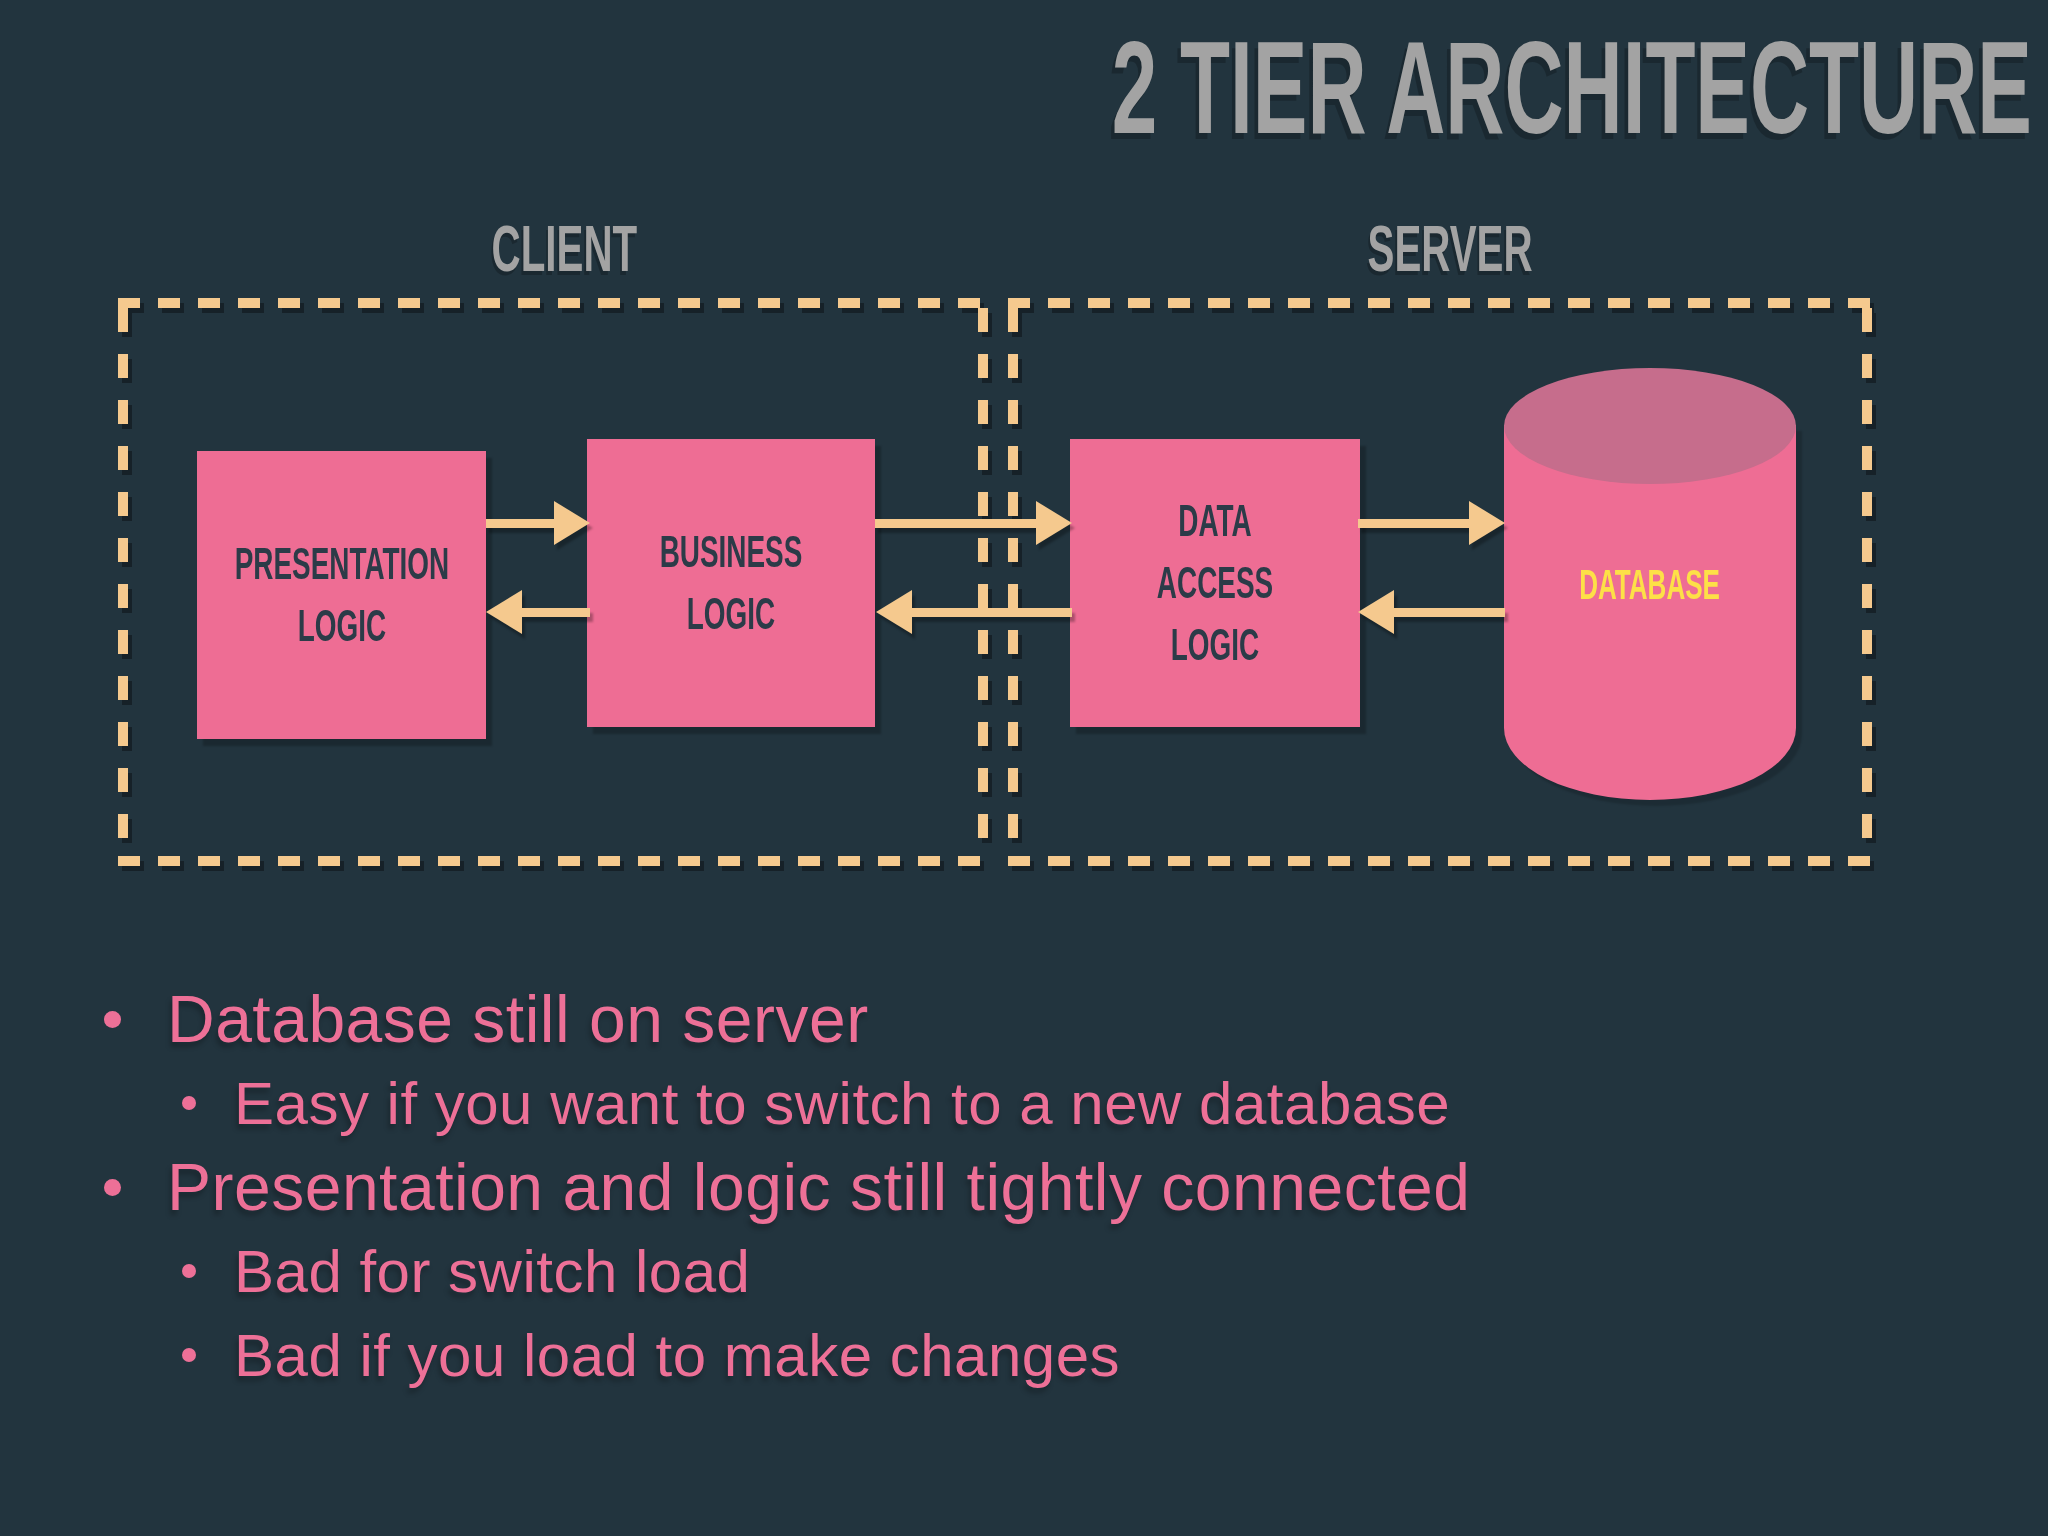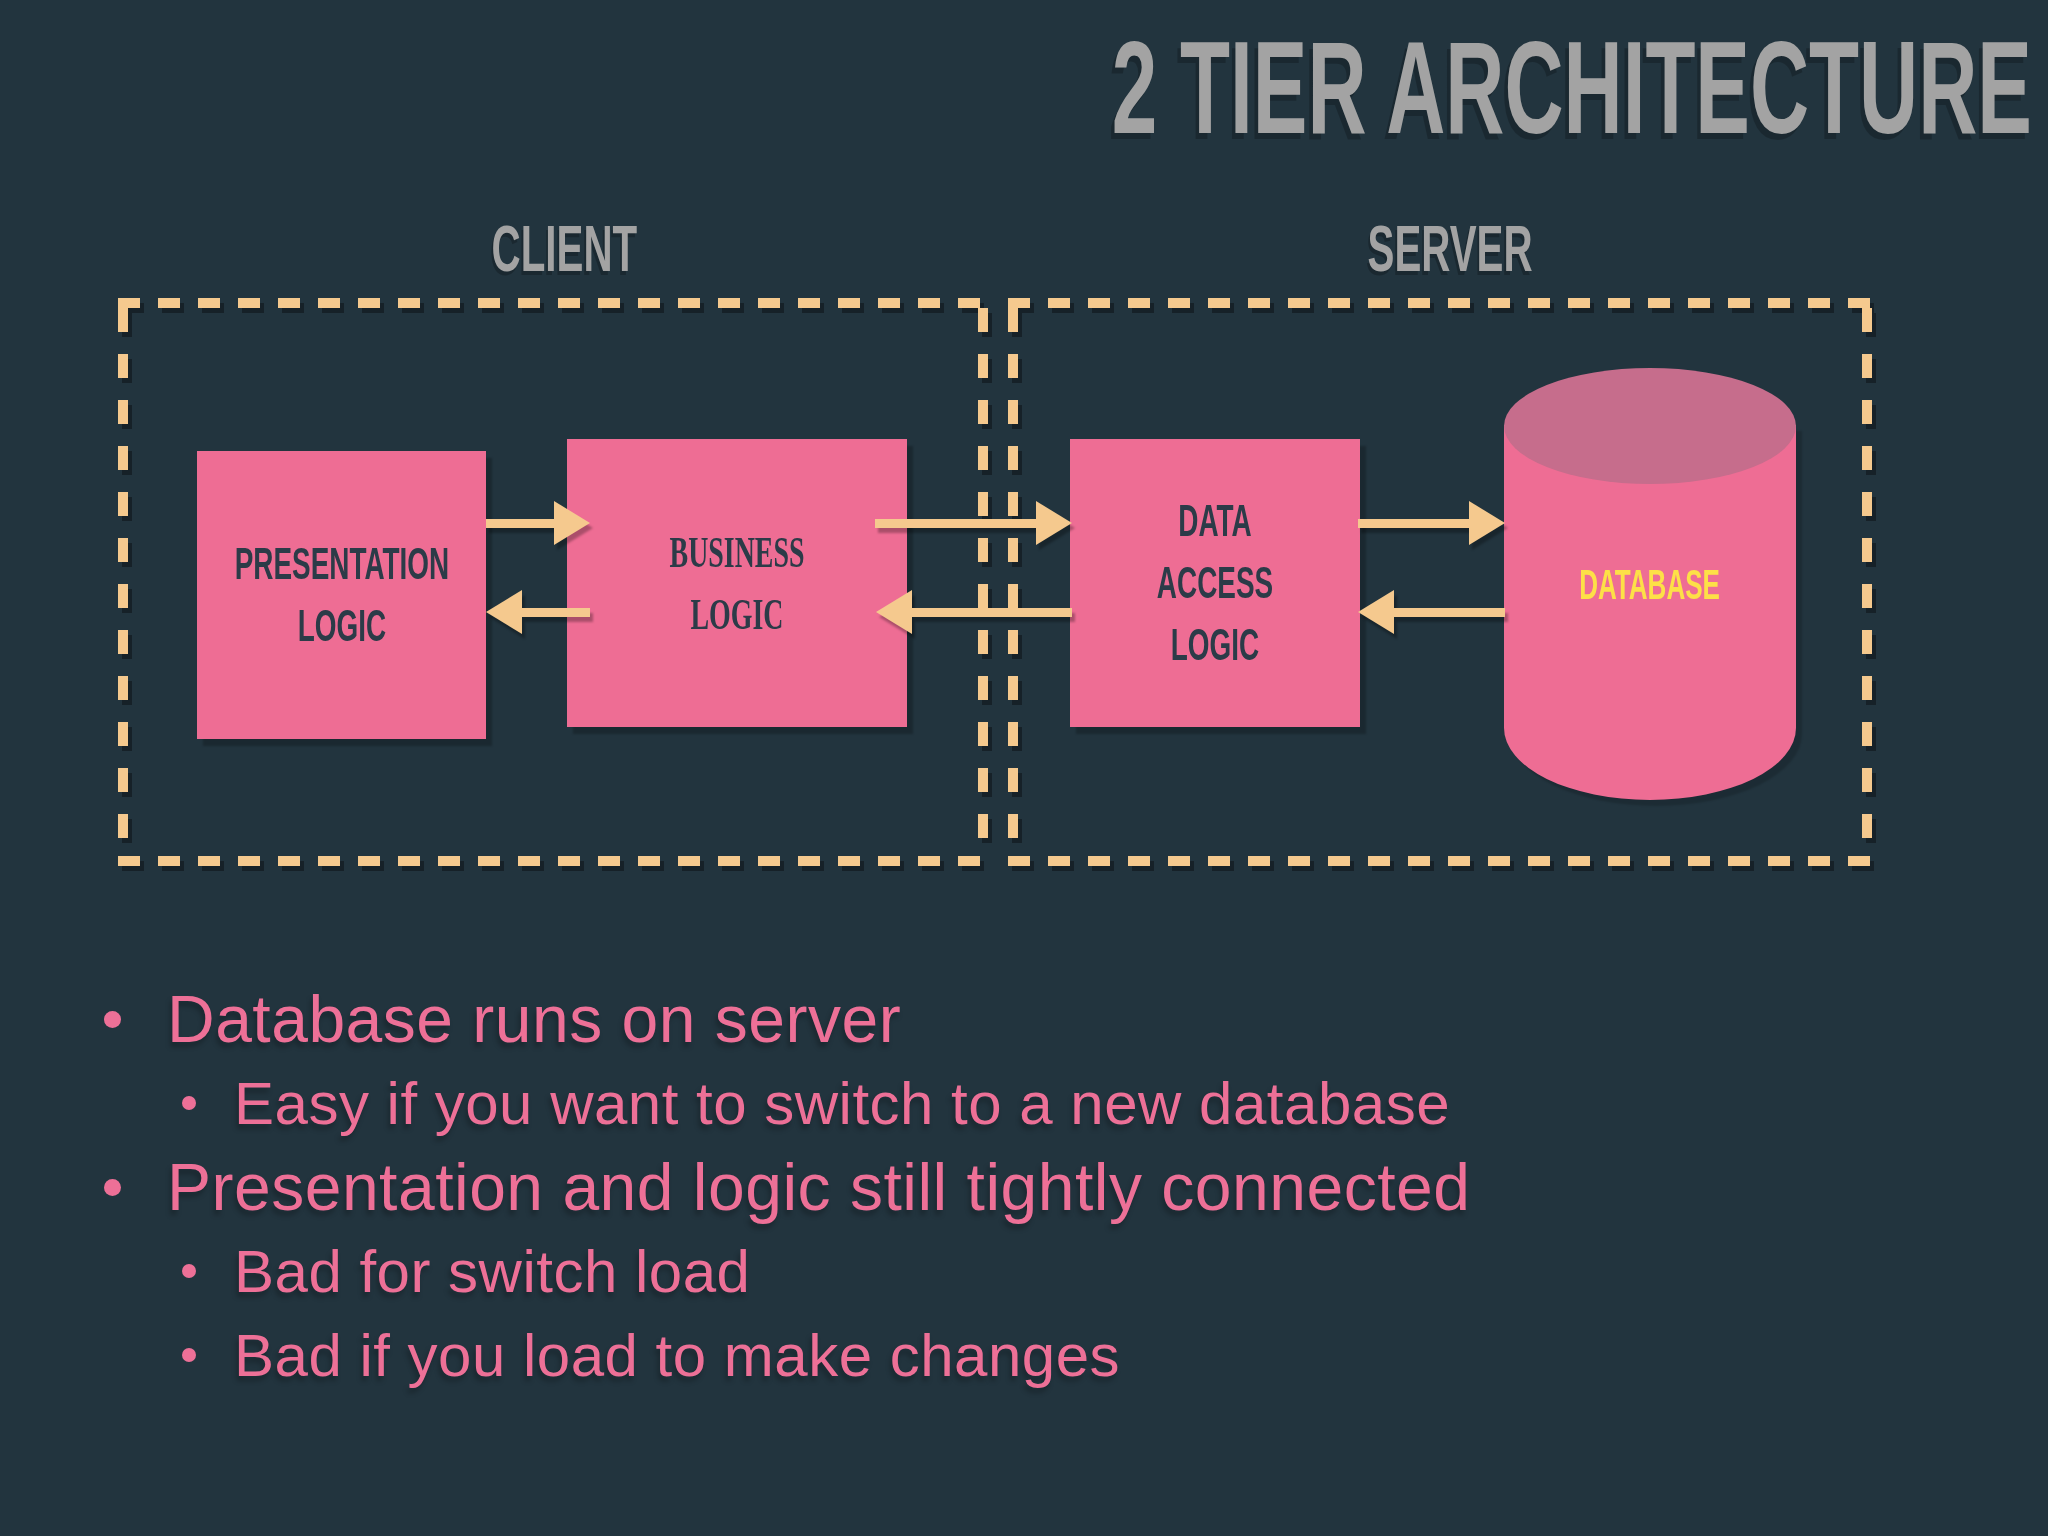--- a/index.html
+++ b/index.html
@@ -40,21 +40,21 @@
   .node{
     position:absolute;background:#ee6d94;
     display:flex;align-items:center;justify-content:center;
     box-shadow:6px 7px 2px rgba(0,0,0,0.22);
   }
   .node-label{
     font-size:45px;line-height:1.38;font-weight:bold;color:#2c3b48;
     text-align:center;
   }
   .n-presentation{left:197px;top:439px;width:289px;height:288px;margin-top:12px;}
-  .n-business{left:567px;top:439px;width:340px;height:288px;font-family:Liberation Serif, serif;}
+  .n-business{left:587px;top:439px;width:288px;height:288px;}
   .n-dataaccess{left:1070px;top:439px;width:290px;height:288px;}
   
   .cylinder{position:absolute;left:1504px;top:368px;width:292px;height:432px;}
   .cyl-body{
     position:absolute;left:0;top:57px;width:292px;height:375px;background:#ee6d94;
     border-radius:0 0 146px 146px / 0 0 72px 72px;
     box-shadow:6px 6px 2px rgba(0,0,0,0.16);
   }
   .cyl-top{
     position:absolute;left:0;top:0;width:292px;height:116px;background:#c66d8c;
@@ -148,21 +148,21 @@
       <i class="head"></i>
     </div>
   <div class="arrow left a6">
       <i class="head"></i>
       <i class="shaft"></i>
     </div>
 
   <div class="bullets">
     <div class="bullet l1">
         <i class="dot"></i>
-        <span>Database runs on server</span>
+        <span>Database still on server</span>
       </div>
     <div class="bullet l2">
         <i class="dot"></i>
         <span>Easy if you want to switch to a new database</span>
       </div>
     <div class="bullet l1">
         <i class="dot"></i>
         <span>Presentation and logic still tightly connected</span>
       </div>
     <div class="bullet l2">

